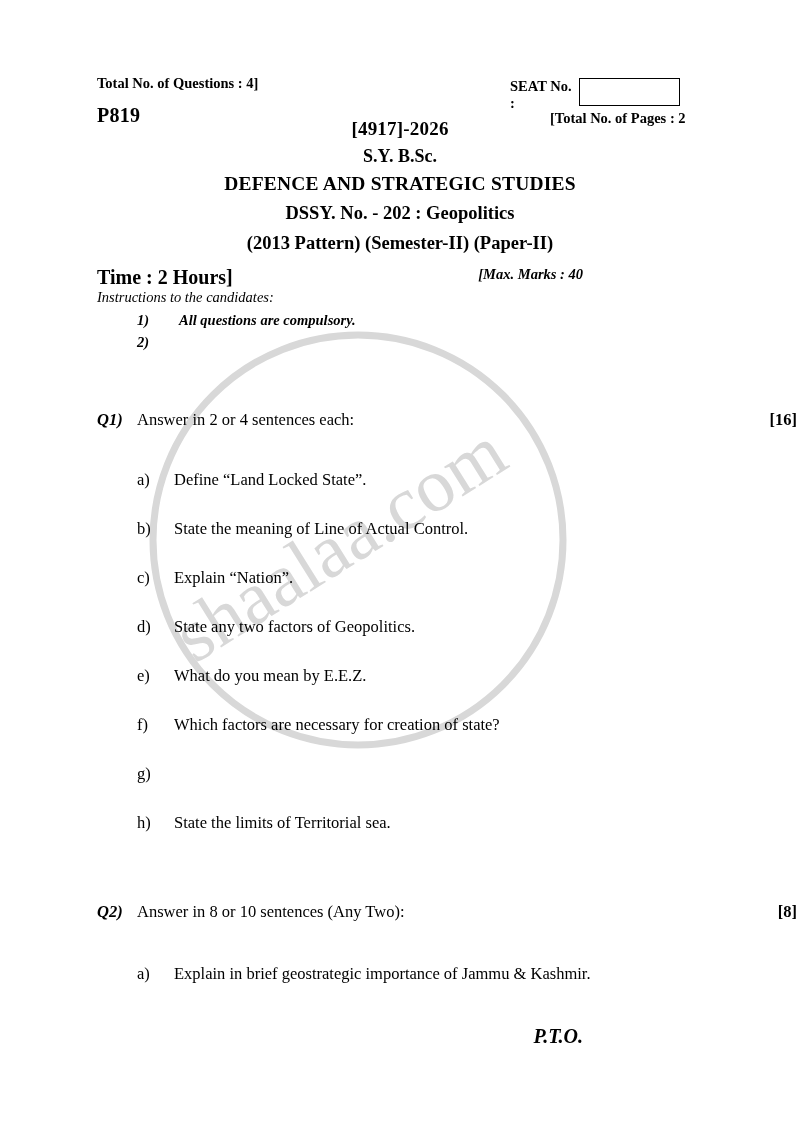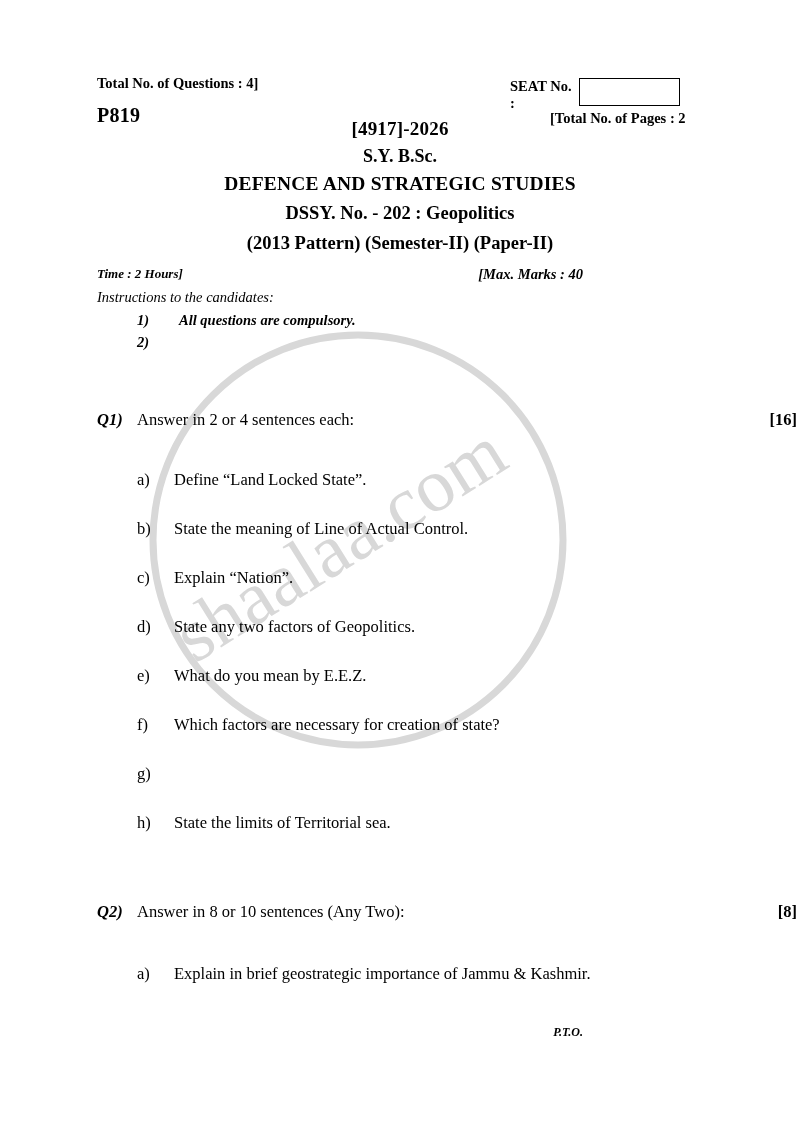--- a/index.html
+++ b/index.html
@@ -123,22 +123,21 @@
     font-size: 18.5px;
     line-height: 30px;
   }
 
   
   .time-line {
     position: absolute;
     left: 97px;
     top: 266px;
     font-weight: bold;
-    font-style: italic;
-    font-size: 13px;
+    font-size: 20px;
   }
   .marks-line {
     position: absolute;
     right: 97px;
     top: 266px;
     font-weight: bold;
     font-style: italic;
     font-size: 14.5px;
   }
   .instr-title {
@@ -216,21 +215,21 @@
   #q1 .sub-list { margin-top: 38px; }
   #q2 { left: 97px; top: 902px; }
   #q2 .sub-list { margin-top: 40px; }
 
   .pto {
     position: absolute;
     right: 97px;
     top: 1025px;
     font-weight: bold;
     font-style: italic;
-    font-size: 12px;
+    font-size: 20px;
   }
 
   
   .footer {
     position: absolute;
     left: 22px;
     top: 1092px;
     font-family: "DejaVu Sans", sans-serif;
     font-size: 17.5px;
     color: #000;

